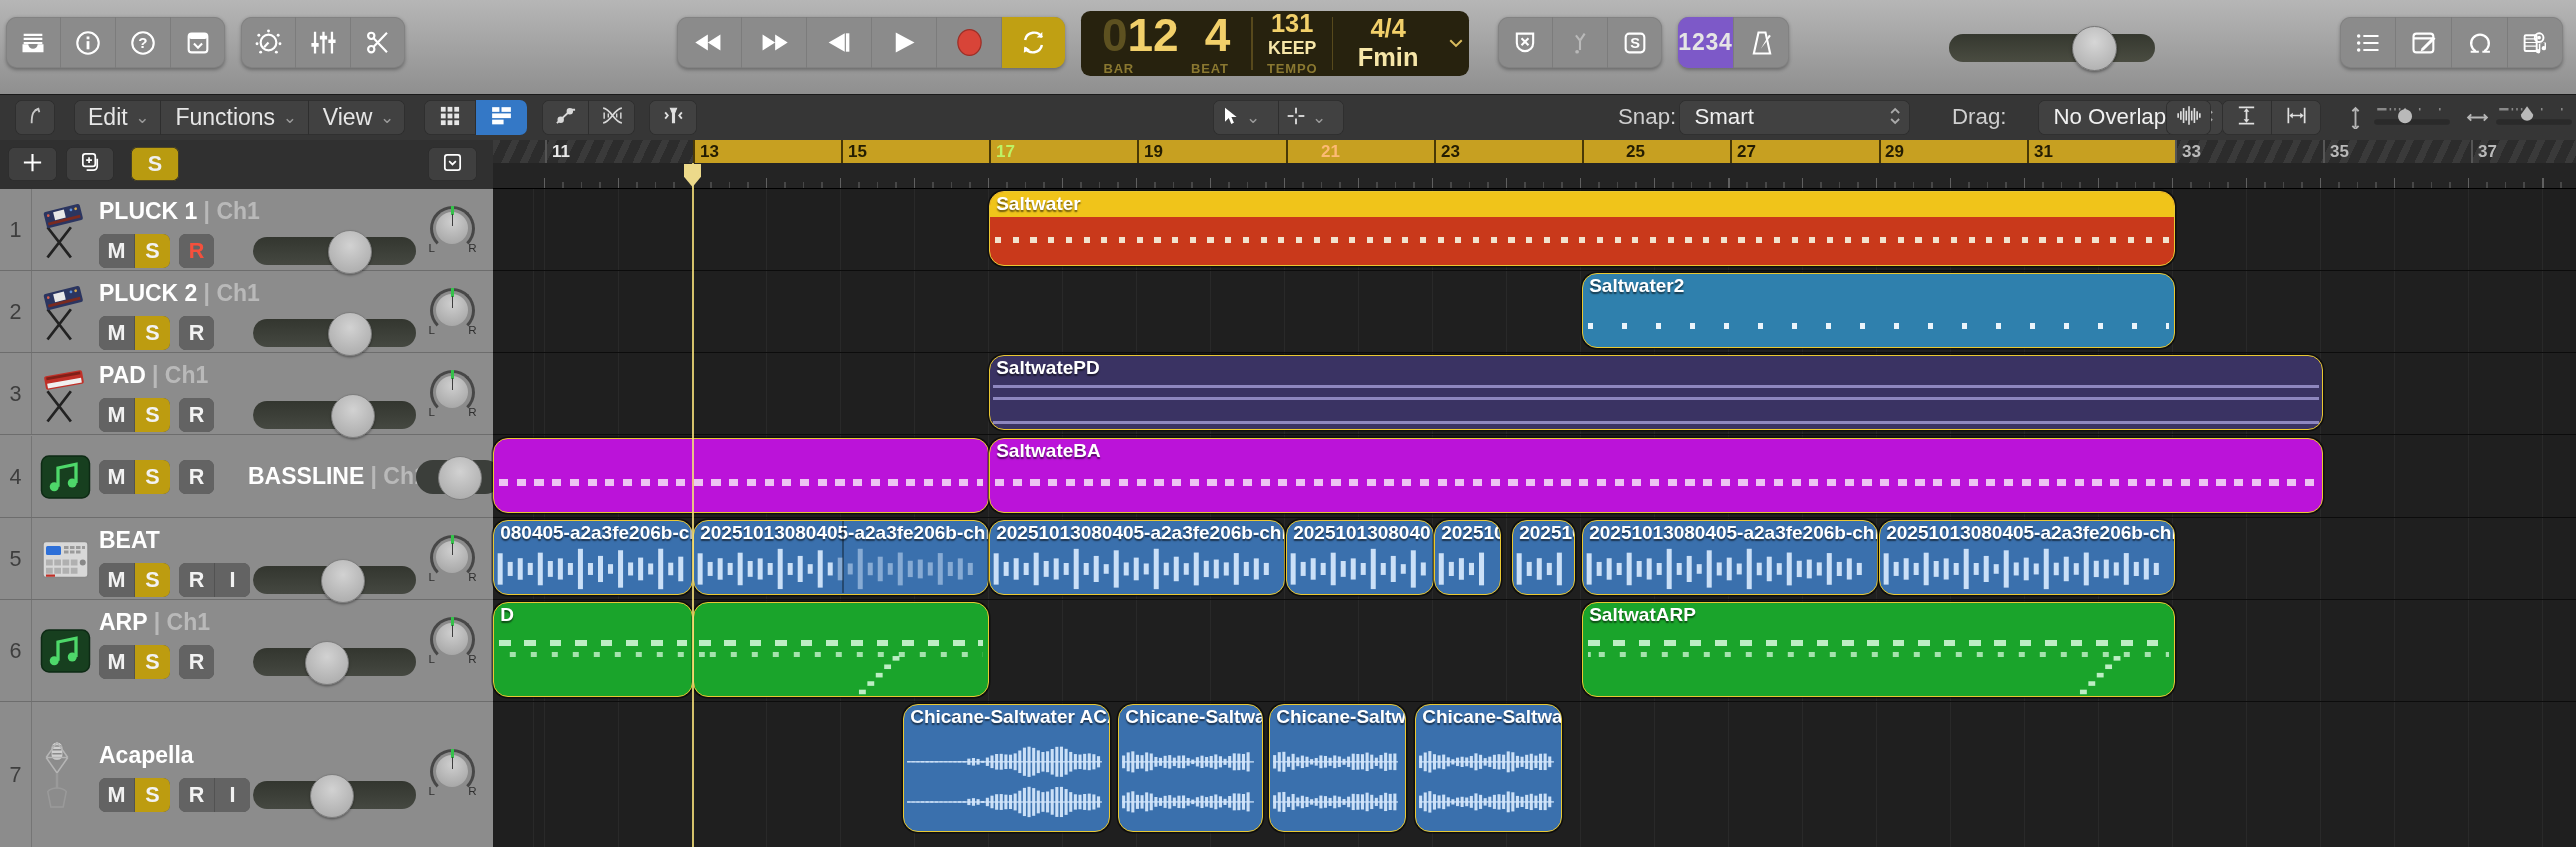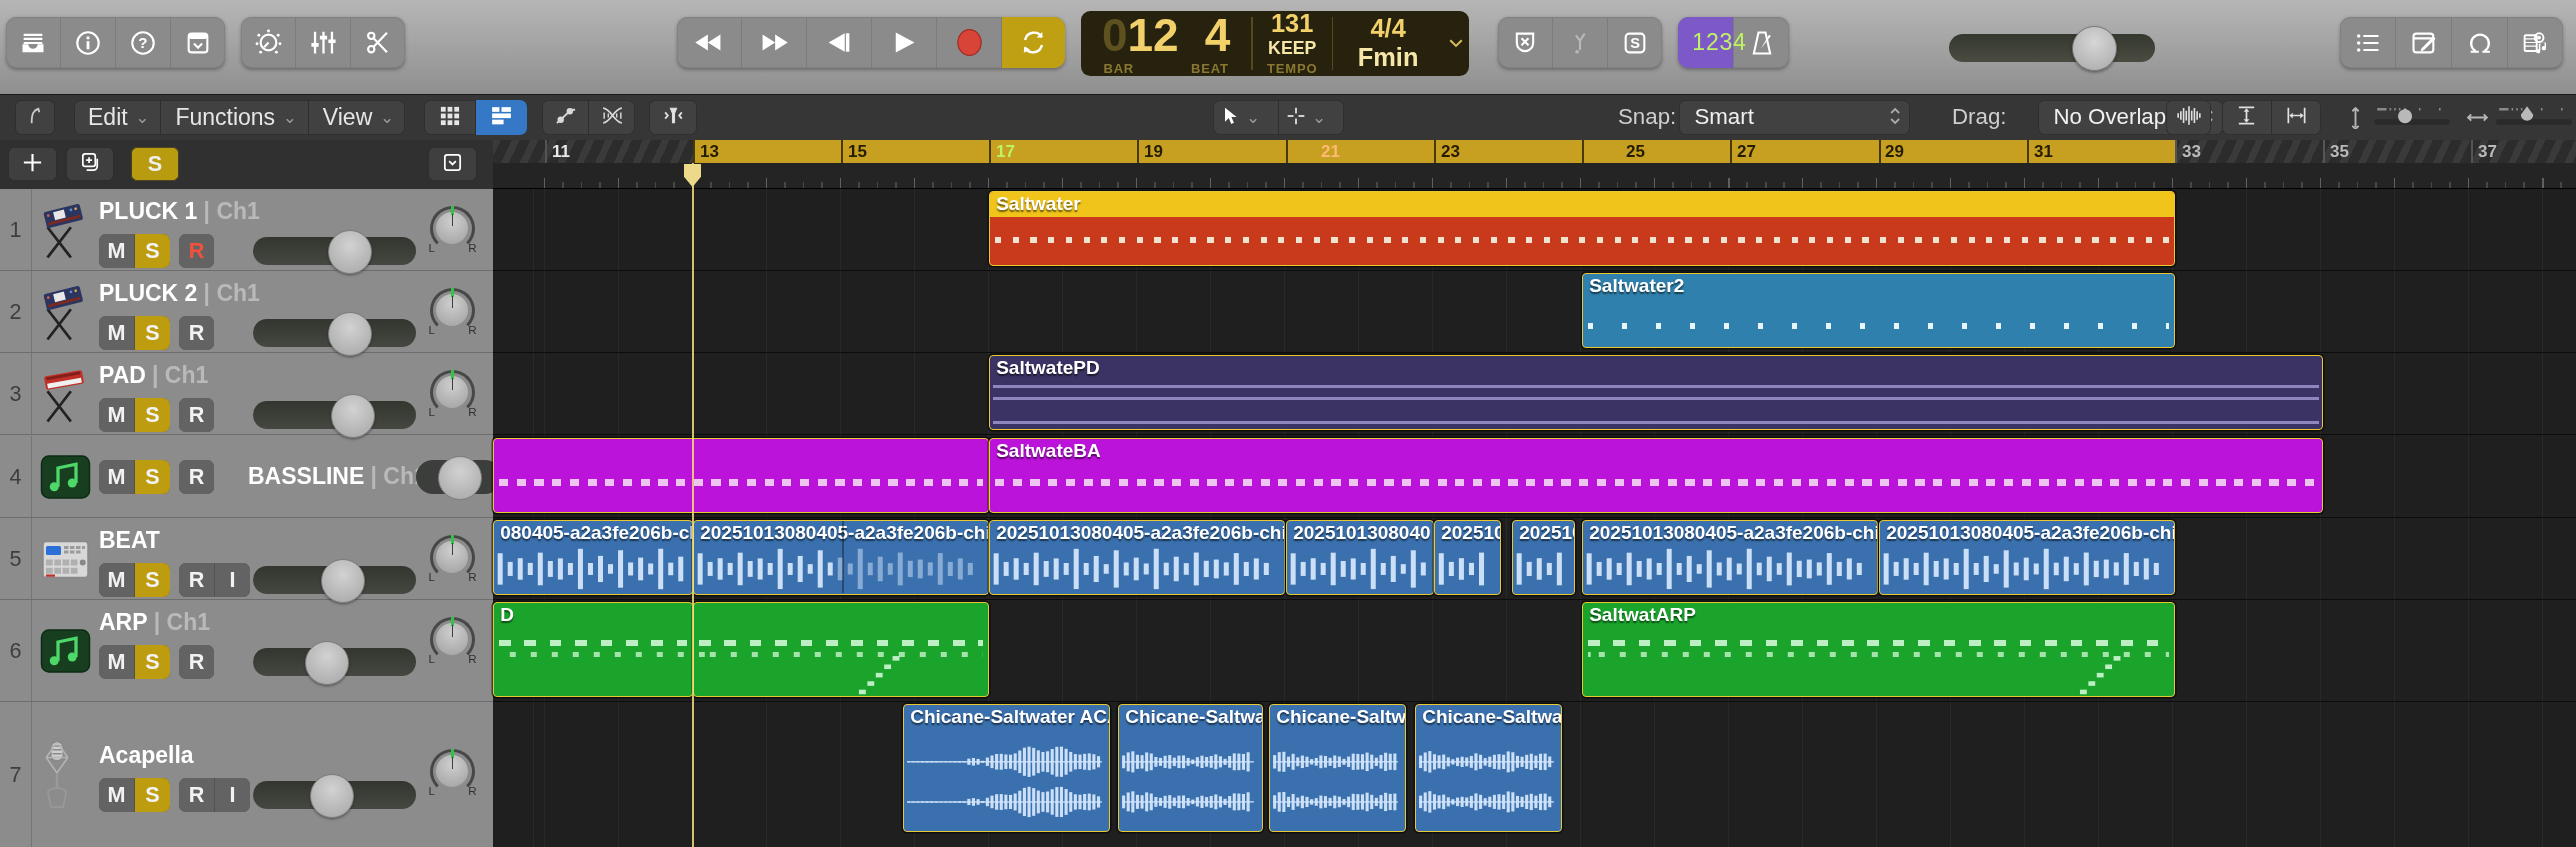--- a/index.html
+++ b/index.html
@@ -8,21 +8,21 @@
   
   #cbar{position:absolute;left:0;top:0;width:2576px;height:94px;
         background:linear-gradient(#b6b6b6,#8f8f8f);border-bottom:0.8px solid #1a1a1a;}
   .seg{position:absolute;top:17px;height:51px;display:flex;background:#8b8b8b;
        border-radius:10.8px;overflow:hidden;box-shadow:0 1.5px 3.9px rgba(0,0,0,.30), inset 0 0 0 0.8px rgba(0,0,0,.08);}
   .seg .sbtn{height:100%;display:flex;align-items:center;justify-content:center;border-right:0.8px solid #7c7c7c;}
   .seg .sbtn:last-child{border-right:none;}
   .sbtn svg{display:block;}
   .sbtn.active-yellow{background:#c0a013;}
   .sbtn.active-purple{background:#7d59c8;}
-  .count-label{color:#bef264;font-size:23px;font-weight:normal;letter-spacing:0.8px;padding-left:28px;}
+  .count-label{color:#e5e5e5;font-size:23px;font-weight:bold;letter-spacing:0.8px;}
   
   #lcd{position:absolute;left:1081px;top:10.8px;width:388px;height:65px;background:#27220e;
        border-radius:9.2px;display:flex;align-items:stretch;color:#f2d06a;}
   .lcd-sec{display:flex;flex-direction:column;align-items:center;justify-content:center;line-height:1;}
   .lcd-div{width:1.5px;background:#57491c;margin:6.2px 0;}
   .lcd-big{font-size:46px;font-weight:bold;}
   .lcd-dim{color:#5d5120;}
   .lcd-cap{font-size:13px;font-weight:bold;color:#8a7830;margin-top:4.6px;letter-spacing:0.8px;}
   .lcd-mid{font-size:25.4px;font-weight:bold;}
   .lcd-sub{font-size:17.7px;font-weight:bold;color:#f6e6a8;margin-top:3.1px;}
@@ -84,21 +84,21 @@
   .pan .needle{position:absolute;left:21.6px;top:7.7px;width:1.5px;height:12.3px;background:#3c3c3c;}
   .pan .pl{position:absolute;font-size:11.6px;color:#2f2f2f;bottom:-3.1px;}
   .toggle{position:absolute;width:86px;height:34px;border-radius:17px;background:#3b3e3a;}
   .toggle .knob{position:absolute;top:-3.9px;width:42px;height:42px;border-radius:50%;
         background:radial-gradient(circle at 50% 35%,#d2d2d2,#a5a5a5);border:0.8px solid #7e7e7e;}
   
   #arrange{position:absolute;left:493px;top:189px;width:2083px;height:659px;background:#1f1f1f;
       background-image:repeating-linear-gradient(90deg,#292929 0 1.5px,transparent 1.5px 74px);
       background-position:51px 0;}
   .lane{position:absolute;left:0;width:2083px;border-bottom:1.5px solid #0c0c0c;box-sizing:border-box;}
-  .region{position:absolute;border-radius:4px;box-sizing:border-box;overflow:hidden;
+  .region{position:absolute;border-radius:15px;box-sizing:border-box;overflow:hidden;
       box-shadow:0 0 0 1.5px rgba(0,0,0,.55);}
   .region.sel{border:1.5px solid #e9c832;}
   .rlabel{position:absolute;left:0;top:0;right:0;padding:1.5px 6.2px;font-size:19px;font-weight:bold;color:#fff;
       text-shadow:0 1.5px 1.5px rgba(0,0,0,.55);white-space:nowrap;overflow:hidden;}
   .rheader{position:absolute;left:0;top:0;right:0;height:25px;}
   .dashrow{position:absolute;left:4.6px;right:4.6px;}
   .stripe{position:absolute;left:3.1px;right:3.1px;}
   .region svg{position:absolute;left:0;}
   #playline{position:absolute;width:1.5px;background:rgba(243,222,120,.85);z-index:40;}
   #playhead{position:absolute;width:17px;height:23px;background:#ecd98a;z-index:41;

